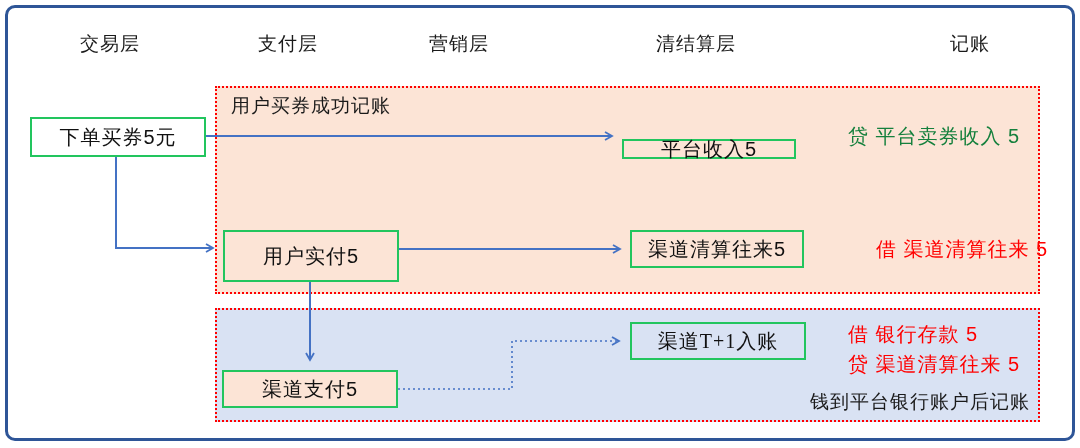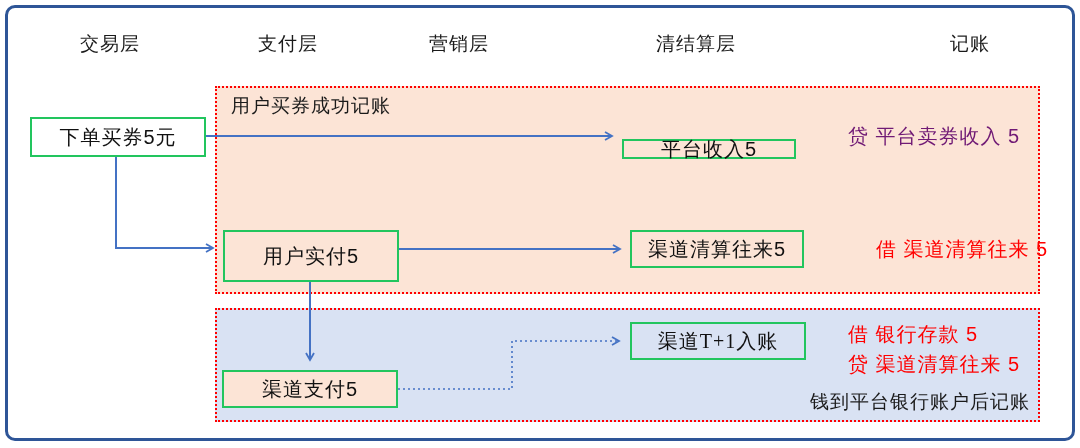--- a/index.html
+++ b/index.html
@@ -88,21 +88,21 @@
   .ledger {
     position: absolute;
     left: 848px;
     transform: translateY(-50%);
     font-size: 20px;
     font-weight: 500;
     white-space: nowrap;
     letter-spacing: 1px;
     z-index: 3;
   }
-  .ledger-black { color: #701a75; }
+  .ledger-black { color: #15803d; }
   .ledger-red   { color: #FF0000; }
   .ledger-credit-platform { top: 136px; }
   .ledger-debit-channel   { top: 249px; margin-left: 28px; }
   .ledger-debit-bank      { top: 334px; }
   .ledger-credit-channel  { top: 364px; }
   svg.connectors {
     position: absolute;
     left: 0; top: 0;
     width: 1080px; height: 448px;
     z-index: 2;

